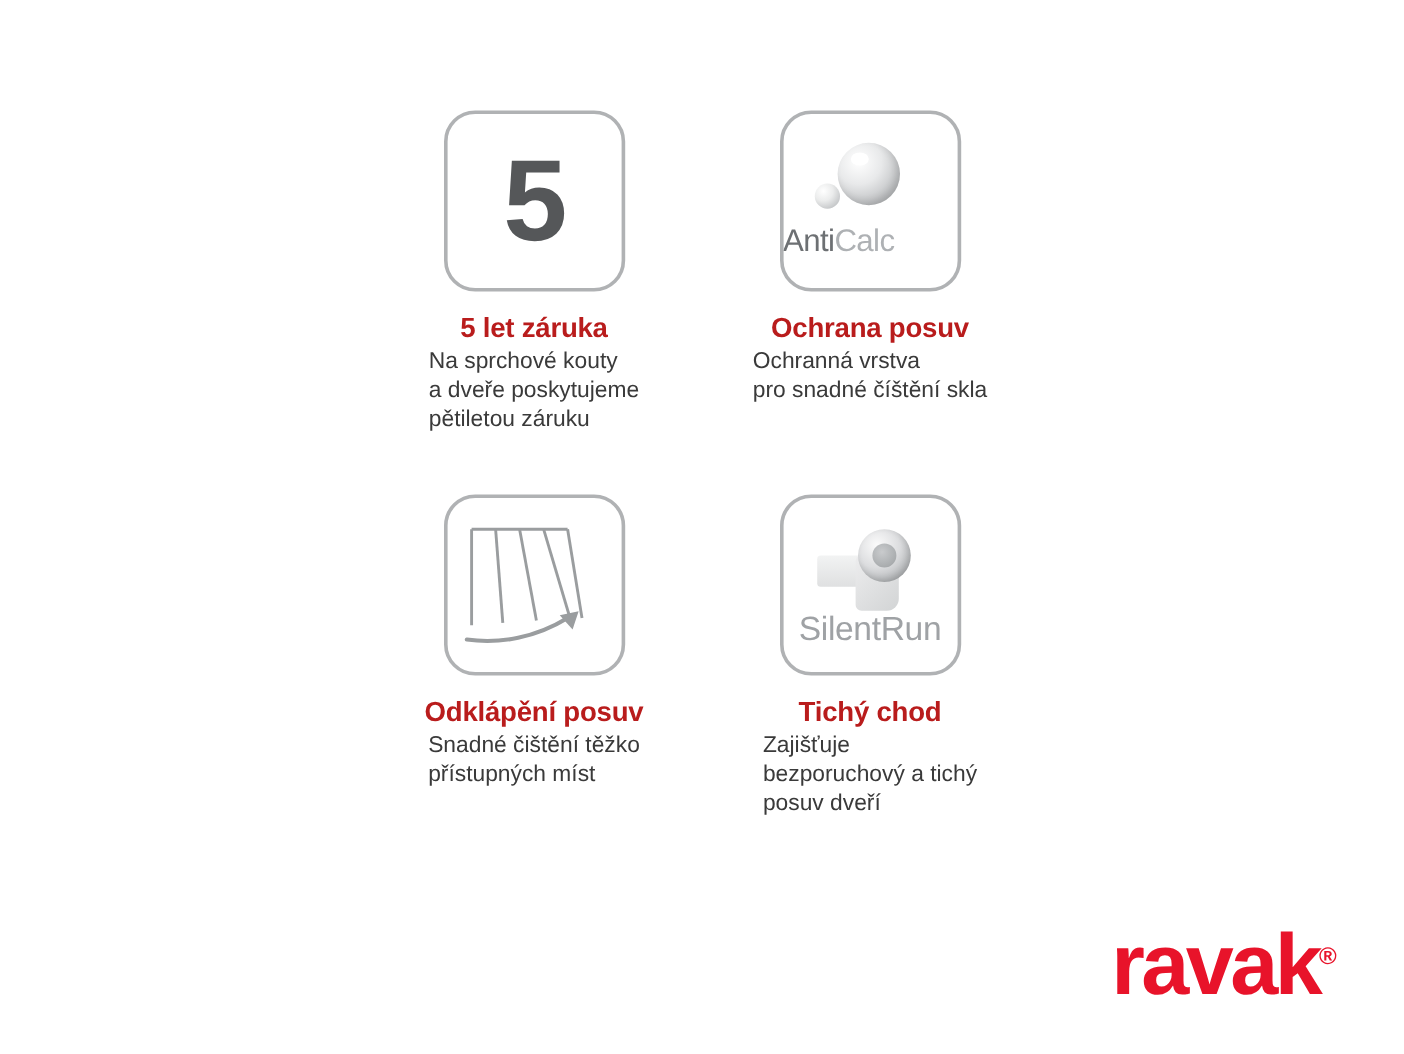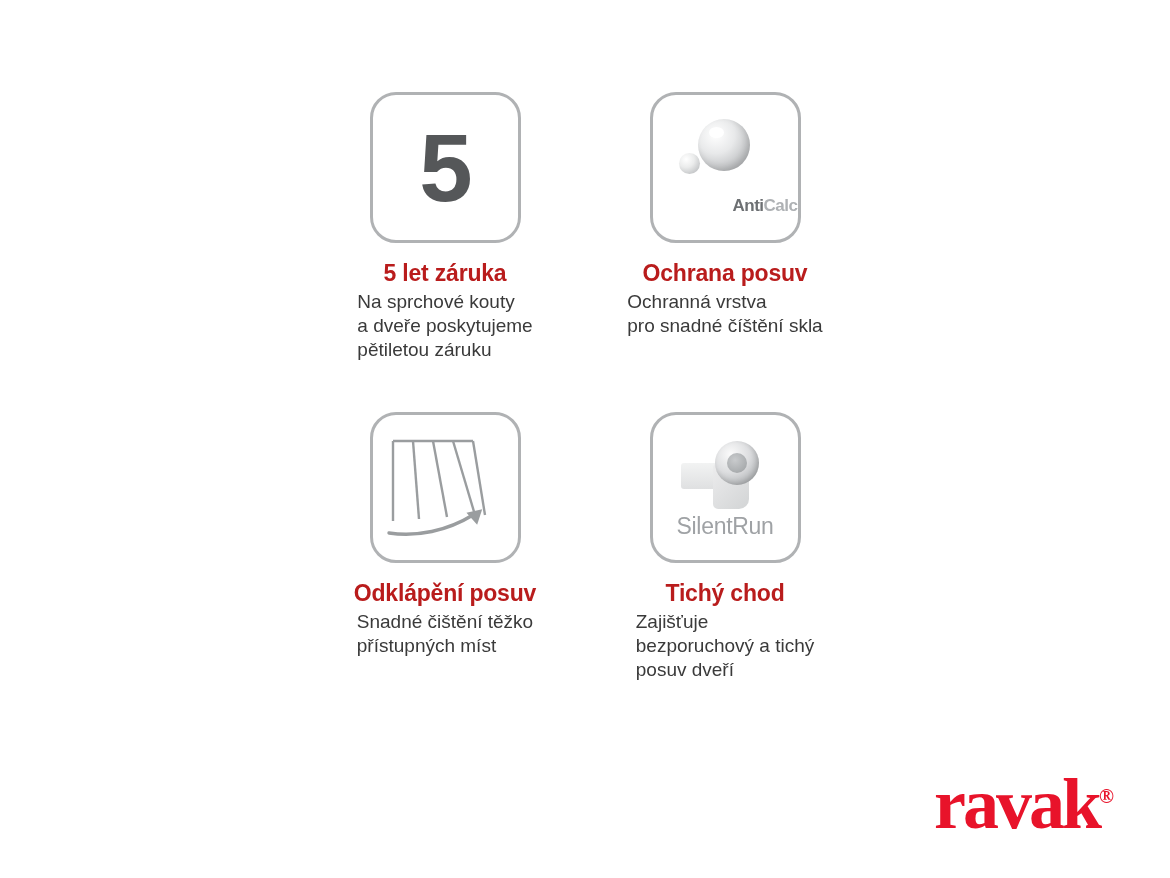--- a/index.html
+++ b/index.html
@@ -120,23 +120,23 @@
     width: 21px;
     height: 21px;
     border-radius: 50%;
     background: radial-gradient(circle at 34% 30%, #ffffff 0%, #ebecec 40%, #c2c4c6 80%, #9a9d9f 100%);
   }
   .anticalc-text {
     position: absolute;
     left: 0;
     right: 0;
     bottom: 24px;
-    text-align: right;
-    font-size: 17px;
-    font-weight: bold;
+    text-align: left;
+    font-size: 26px;
+    font-weight: normal;
     letter-spacing: -0.5px;
   }
   .anticalc-text .t1 { color: #6d7073; }
   .anticalc-text .t2 { color: #aeb1b4; }
 
   
   .tilt-svg { display:block; }
 
   
   .silent-wrap {
@@ -181,36 +181,35 @@
     height: 20px;
     border-radius: 50%;
     background: radial-gradient(circle at 40% 35%, #c9cbcd 0%, #aeb1b3 60%, #9b9ea0 100%);
   }
   .silent-text {
     position: absolute;
     left: 0;
     right: 0;
     bottom: 20px;
     text-align: center;
-    font-size: 23px;
+    font-size: 28px;
     color: #9fa2a5;
     letter-spacing: -0.3px;
   }
 
   
   .logo {
     position: absolute;
     right: 56px;
     bottom: 38px;
     font-size: 72px;
     font-weight: bold;
     color: #e8132a;
     letter-spacing: -3px;
     line-height: 1;
-    font-family: Liberation Serif, serif;
   }
   .logo sup {
     font-size: 20px;
     vertical-align: super;
     letter-spacing: 0;
   }
 </style>
 </head>
 <body>
 

